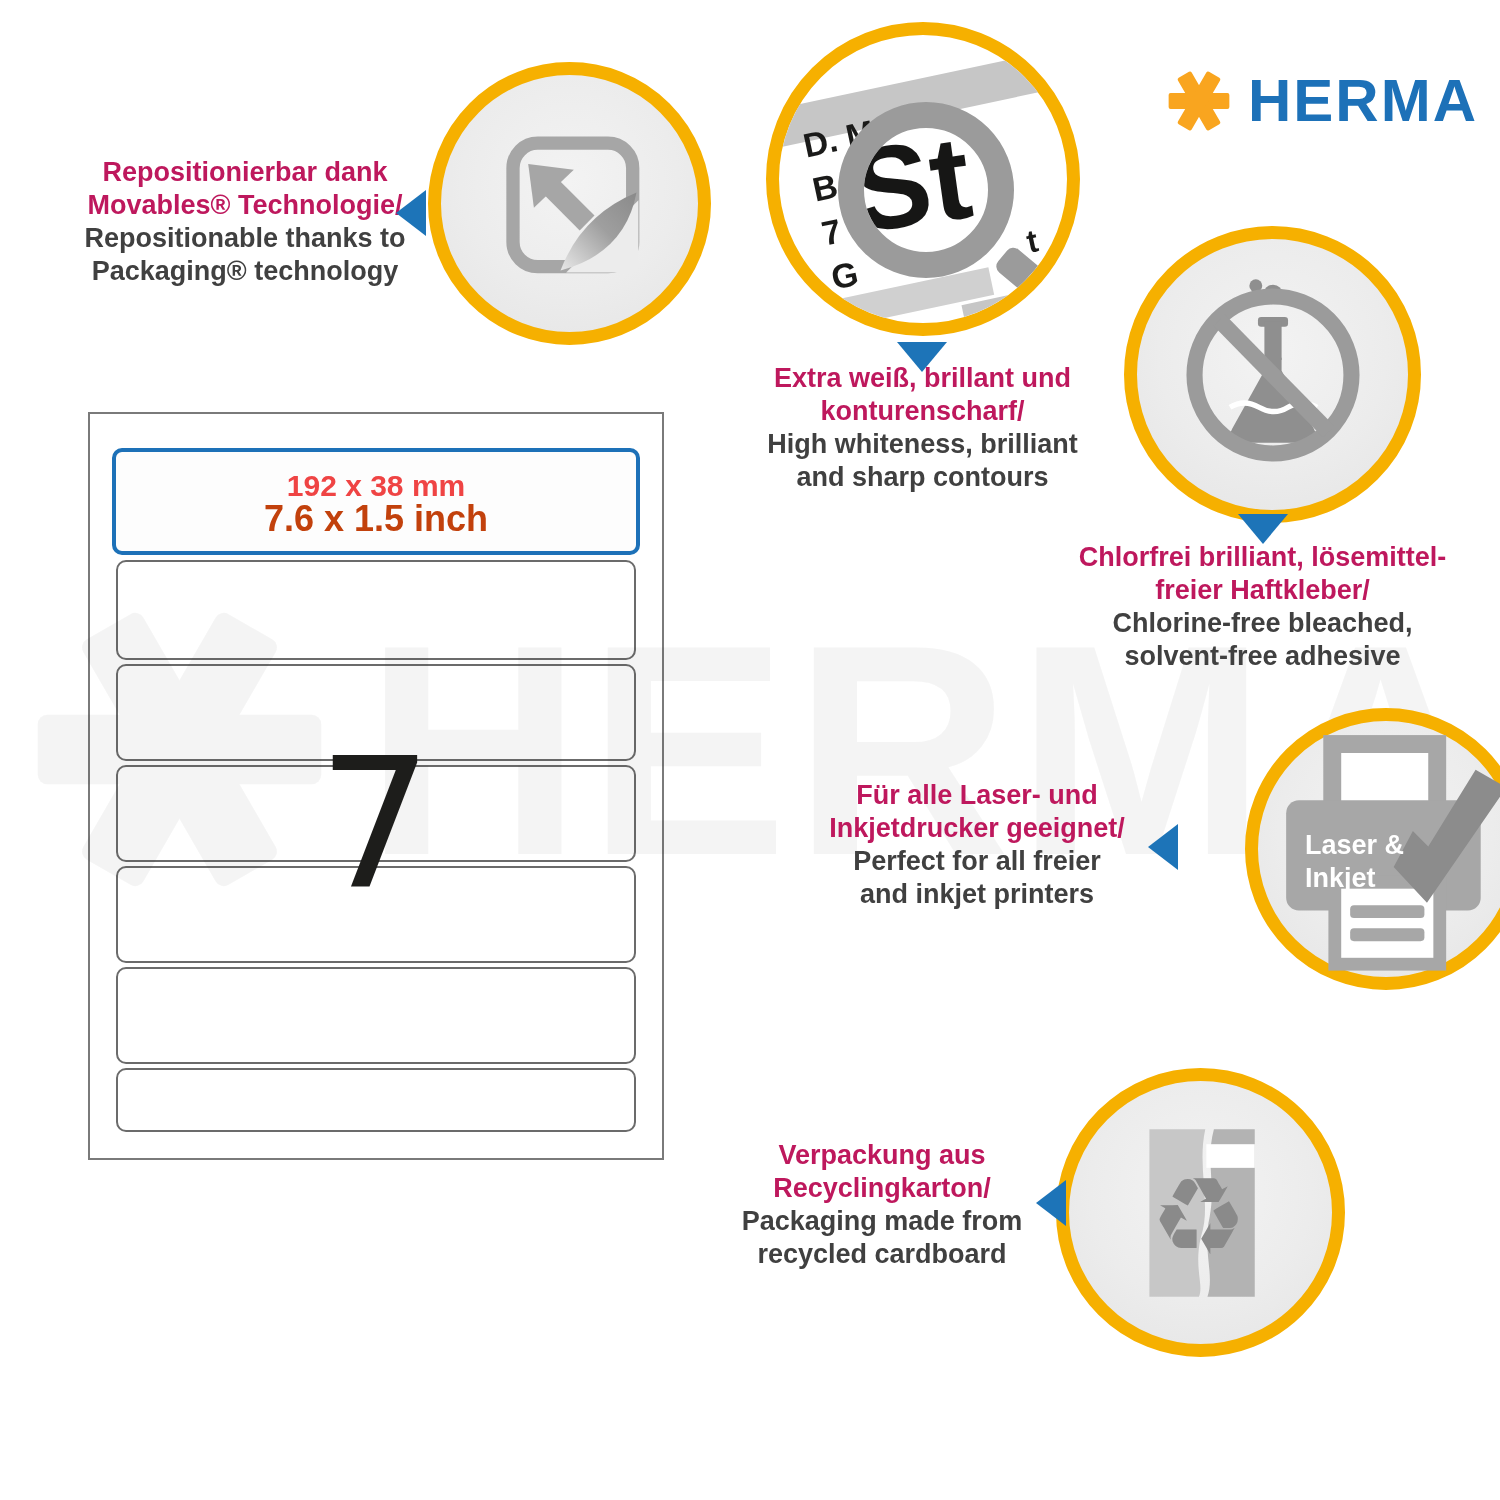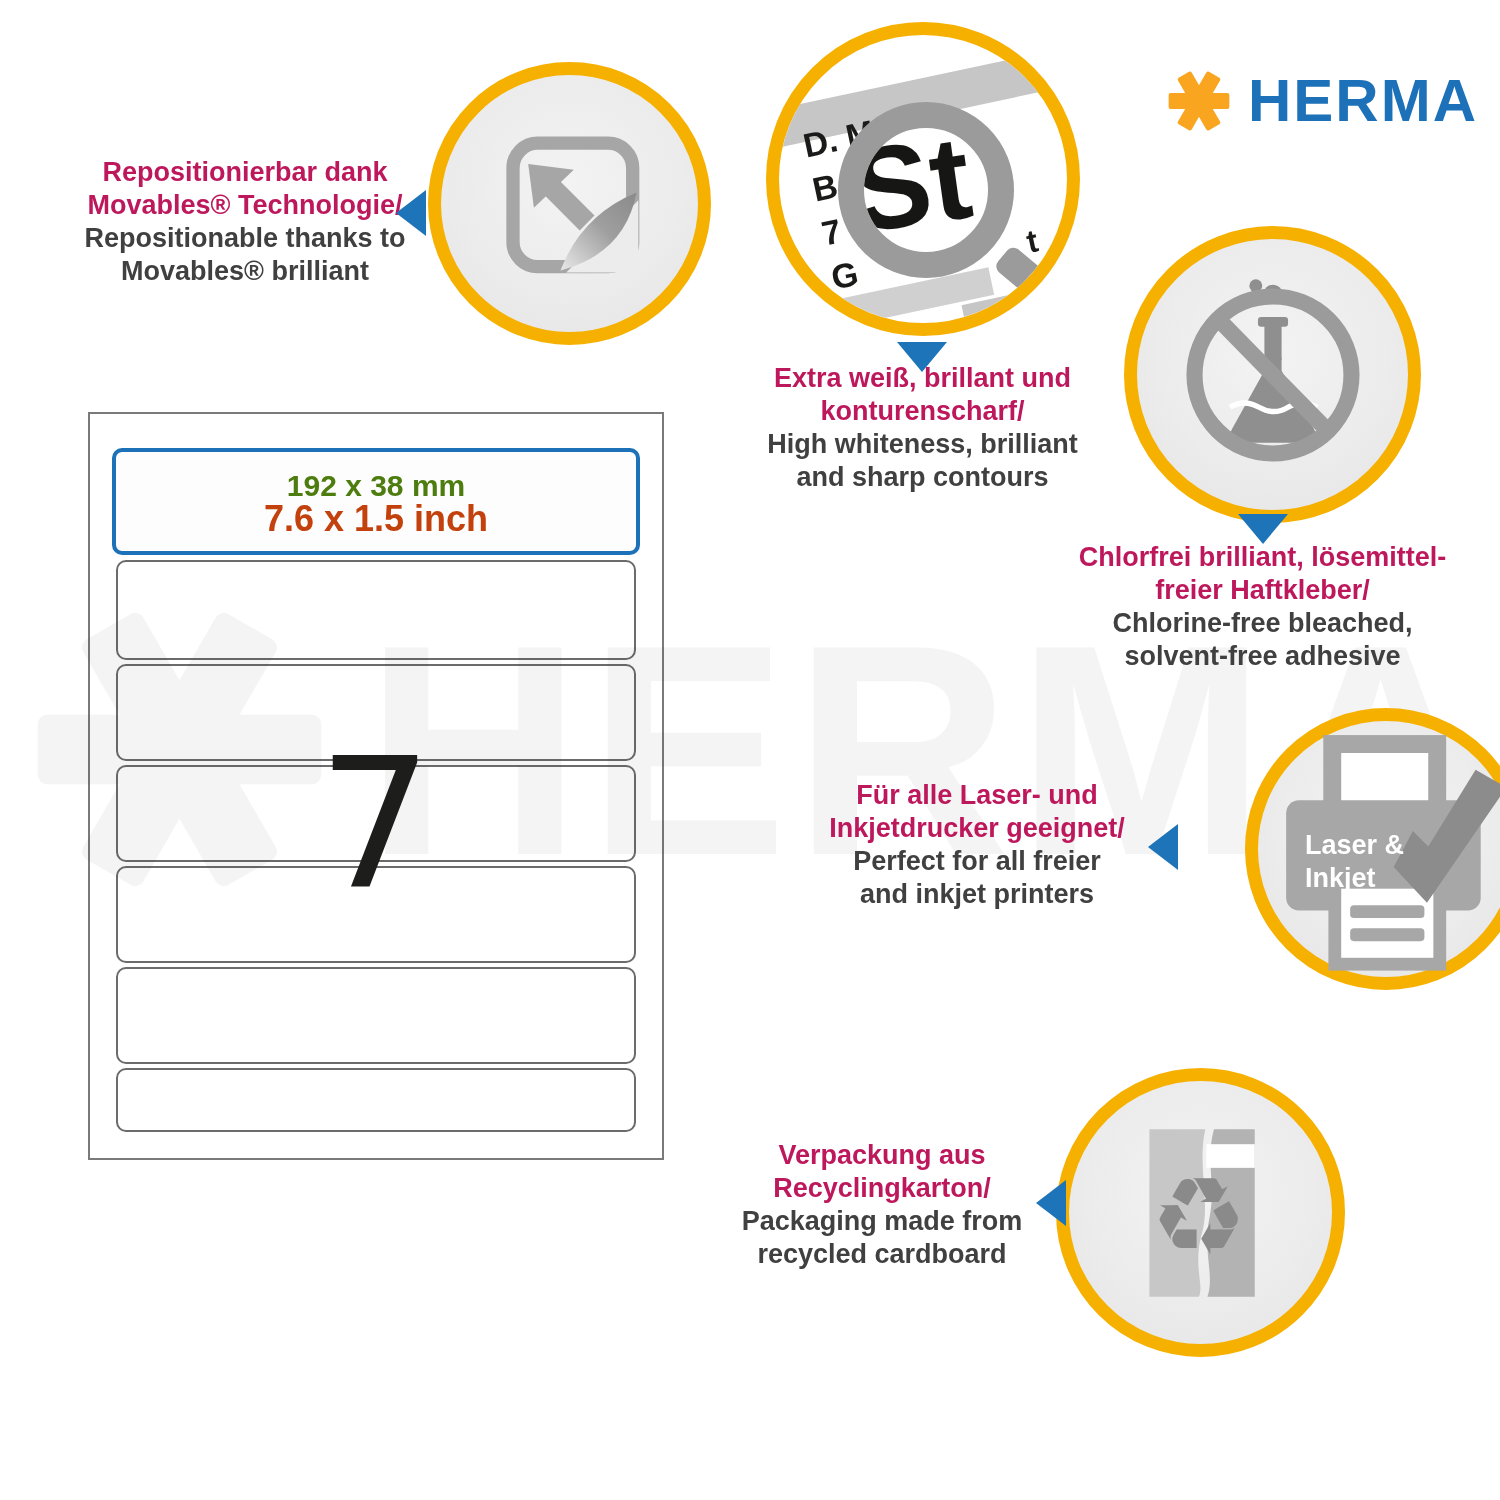--- a/index.html
+++ b/index.html
@@ -28,21 +28,21 @@
   .lrow.r3{top:250px;height:97px;}
   .lrow.r4{top:351px;height:97px;}
   .lrow.r5{top:452px;height:97px;}
   .lrow.r6{top:553px;height:97px;}
   .lrow.r7{top:654px;height:64px;}
   .bluelabel{
     position:absolute;left:22px;top:34px;width:528px;height:107px;
     border:4px solid #1d71b8;border-radius:10px;background:#fdfdfd;box-sizing:border-box;
     display:flex;flex-direction:column;align-items:center;justify-content:center;gap:2px;
   }
-  .size-mm{color:#4d7c0f;font-weight:bold;font-size:30px;line-height:32px;}
+  .size-mm{color:#ef4444;font-weight:bold;font-size:30px;line-height:32px;}
   .size-inch{color:#c2410c;font-weight:bold;font-size:36px;line-height:30px;}
   .big7{
     position:absolute;left:318px;top:735px;z-index:4;
     font-family:"DejaVu Sans",sans-serif;font-size:180px;line-height:1;color:#1d1d1b;
   }
 
   
   .callout{
     position:absolute;z-index:5;text-align:center;font-weight:bold;
     font-size:27px;line-height:33px;
@@ -138,21 +138,21 @@
   <div class="lrow r5"></div>
   <div class="lrow r6"></div>
   <div class="lrow r7"></div>
 </div>
 <div class="big7">7</div>
 
 <div class="callout ct1">
   <span class="de">Repositionierbar dank</span>
   <span class="de">Movables® Technologie/</span>
   <span class="en">Repositionable thanks to</span>
-  <span class="en">Movables® brilliant</span>
+  <span class="en">Packaging® technology</span>
 </div>
 <div class="tri tri-left t1"></div>
 <div class="circ c1">
   <svg class="icon" width="190" height="190" viewBox="0 0 200 200">
     <defs>
       <linearGradient id="foldg" x1="0" y1="1" x2="1" y2="0">
         <stop offset="0" stop-color="#e8e8e8"></stop>
           <stop offset="0.55" stop-color="#9f9f9f"></stop>
           <stop offset="1" stop-color="#8a8a8a"></stop>
       </linearGradient>

